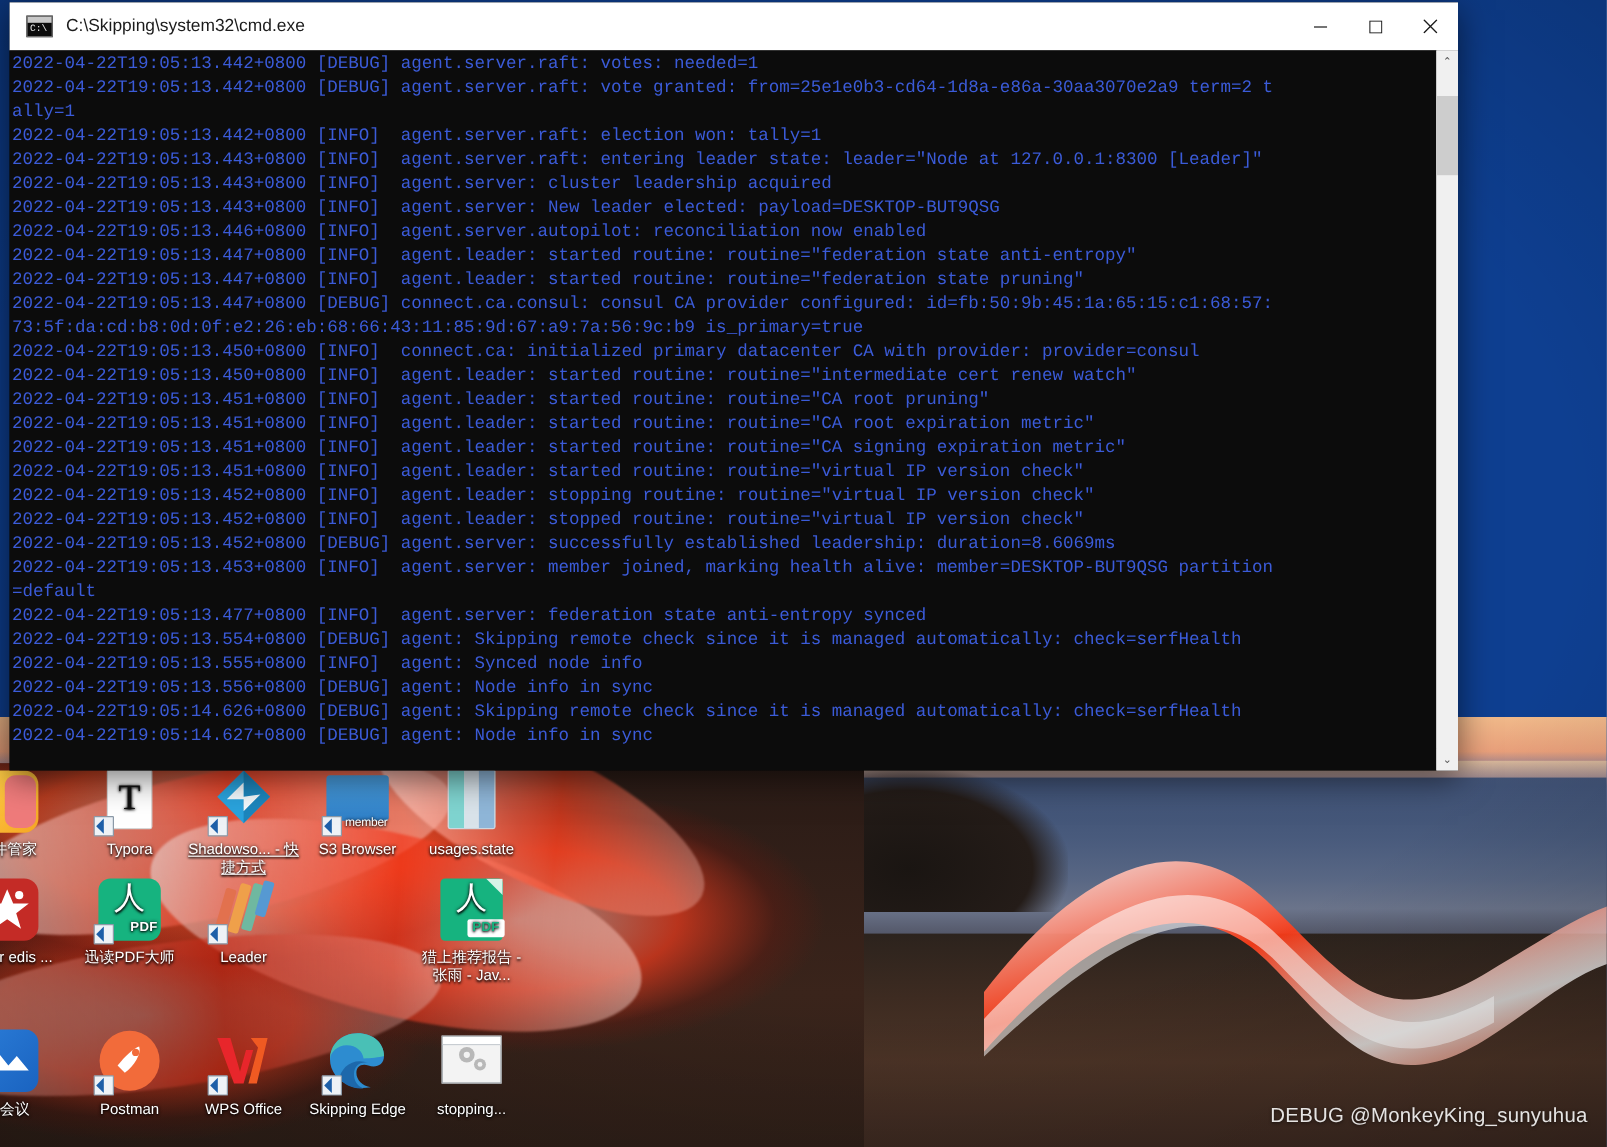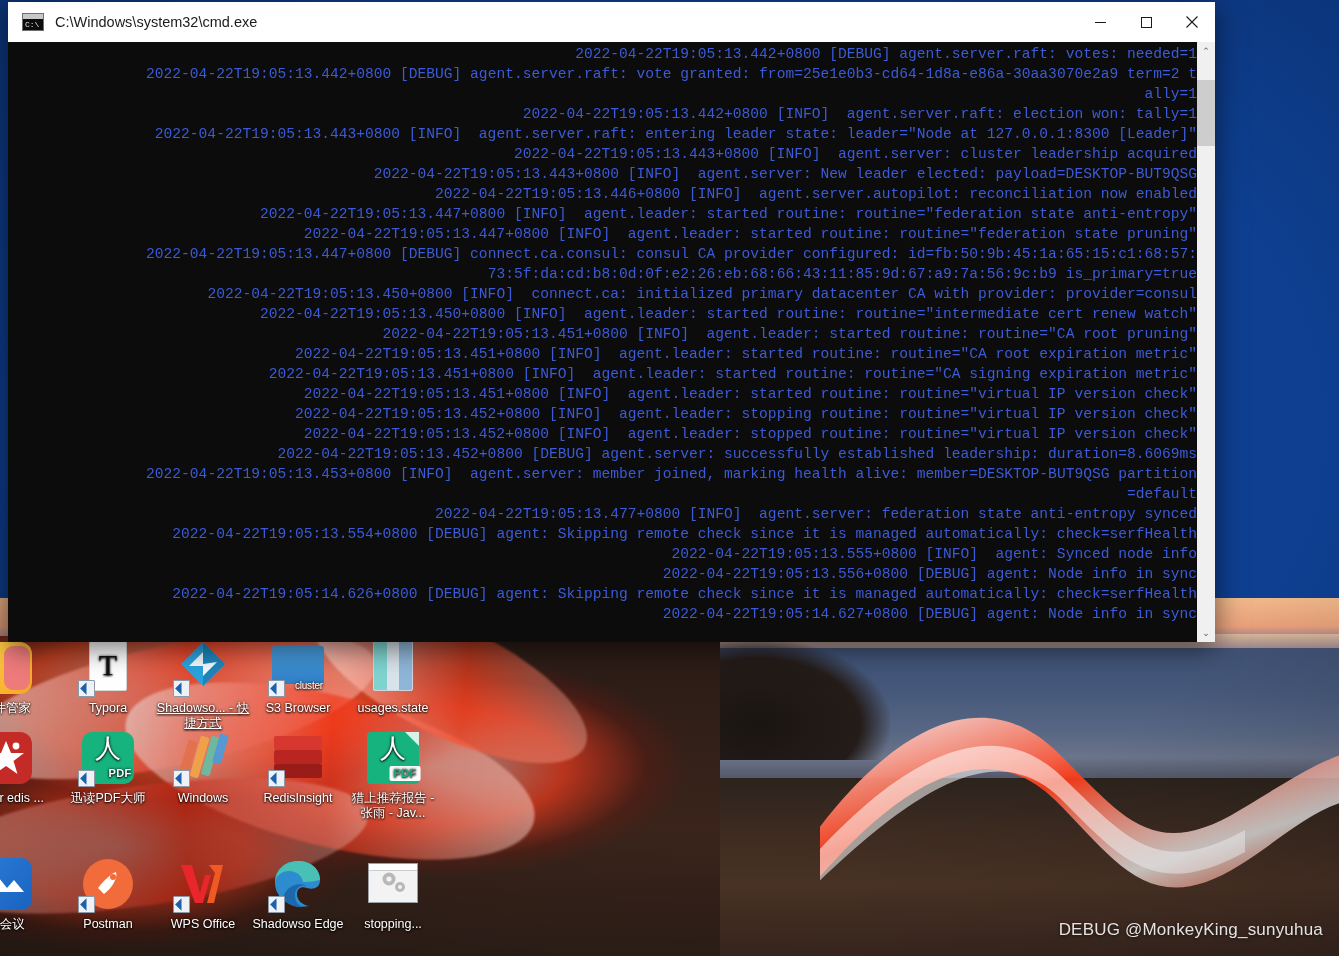--- a/index.html
+++ b/index.html
@@ -245,21 +245,21 @@
     flex: 1 1 auto;
     padding: 2px 0 0 2px;
     overflow: hidden;
     font-family: "Liberation Mono", monospace;
     font-size: 14.6px;
     line-height: 20px;
     color: #3b5bd8;
     white-space: pre;
     letter-spacing: 0px;
   }
-  #console .ln { display: block; height: 20px; text-align: right; }
+  #console .ln { display: block; height: 20px; }
 
   
   #vscroll {
     flex: 0 0 18px;
     background: #f0f0f0;
     display: flex; flex-direction: column;
     position: relative;
   }
   .sb-arrow {
     height: 18px; flex: 0 0 18px;
@@ -348,21 +348,21 @@
       </svg>
       <div class="shortcut-arrow"></div>
     </div>
     <span class="icon-label">Shadowso...
 - 快捷方式</span>
   </div>
 
   <div class="icon-cell" style="left:250px; top:640px;">
     <div class="icon-art">
       <div class="s3-box"></div>
-      <div class="s3-text">cluster</div>
+      <div class="s3-text">member</div>
       <div class="shortcut-arrow"></div>
     </div>
     <span class="icon-label">S3 Browser</span>
   </div>
 
   <div class="icon-cell" style="left:345px; top:640px;">
     <div class="icon-art">
       <div class="json-doc">
         <i style="left:0;top:0;width:13px;height:50px;background:#7fd4d0;"></i>
         <i style="left:13px;top:0;width:12px;height:50px;background:#d9e3ea;"></i>
@@ -397,34 +397,23 @@
   <div class="icon-cell" style="left:155px; top:730px;">
     <div class="icon-art">
       <div class="picpick">
         <div class="pp-bar" style="left:4px;  top:6px;  height:40px; background:#e2714e; transform:rotate(16deg);"></div>
         <div class="pp-bar" style="left:16px; top:2px;  height:42px; background:#efa04a; transform:rotate(16deg);"></div>
         <div class="pp-bar" style="left:27px; top:2px;  height:40px; background:#6fb8a0; transform:rotate(16deg);"></div>
         <div class="pp-bar" style="left:37px; top:0px;  height:30px; background:#5699d2; transform:rotate(16deg);"></div>
       </div>
       <div class="shortcut-arrow"></div>
     </div>
-    <span class="icon-label">Windows</span>
-  </div>
-
-  <div class="icon-cell" style="left:250px; top:730px;">
-    <div class="icon-art">
-      <div class="redis">
-        <div class="rd-layer" style="top:0;  background:#d6382f;"></div>
-        <div class="rd-layer" style="top:14px;background:#b92621;"></div>
-        <div class="rd-layer" style="top:28px;background:#991c18;"></div>
-      </div>
-      <div class="shortcut-arrow"></div>
-    </div>
-    <span class="icon-label">RedisInsight</span>
-  </div>
+    <span class="icon-label">Leader</span>
+  </div>
+
 
   <div class="icon-cell" style="left:345px; top:730px;">
     <div class="icon-art">
       <div class="pdf-green doc"></div>
       <div style="position:absolute;right:2px;top:2px;width:14px;height:14px;background:#d7f3e8;clip-path:polygon(0 0,100% 100%,100% 0);"></div>
       <div class="pdf-glyph">人</div>
       <div class="pdf-tag boxed">PDF</div>
     </div>
     <span class="icon-label">猎上推荐报告
 - 张雨 - Jav...</span>
@@ -465,21 +454,21 @@
 
   <div class="icon-cell" style="left:250px; top:856px;">
     <div class="icon-art">
       <svg class="edge" viewBox="0 0 50 50" xmlns="http://www.w3.org/2000/svg">
         <path d="M25 2 C38 2 47 10 47 21 C47 29 40 31 34 29 C28 27 24 30 24 35 C24 41 29 46 36 47 C30 48 24 48 19 46 C8 42 2 33 2 24 C2 11 12 2 25 2 Z" fill="#2d8cd0"></path>
         <path d="M25 2 C12 2 2 11 2 24 C2 18 8 12 16 12 C24 12 29 17 30 23 C36 23 43 22 47 21 C47 10 38 2 25 2 Z" fill="#49c0b6"></path>
         <path d="M10 40 C14 45 22 49 30 48 C24 46 22 41 22 36 C22 29 28 25 34 27 C28 24 20 25 15 30 C12 33 10 37 10 40 Z" fill="#1d68ab"></path>
       </svg>
       <div class="shortcut-arrow"></div>
     </div>
-    <span class="icon-label">Shadowso
+    <span class="icon-label">Skipping
 Edge</span>
   </div>
 
   <div class="icon-cell" style="left:345px; top:856px;">
     <div class="icon-art">
       <div class="gear-win"></div>
       <svg style="position:absolute;left:14px;top:14px;" width="30" height="26" viewBox="0 0 30 26" xmlns="http://www.w3.org/2000/svg">
         <g fill="#b8b8b8">
           <circle cx="10" cy="9" r="6.5"></circle>
           <circle cx="10" cy="9" r="2.6" fill="#f3f3f3"></circle>
@@ -488,21 +477,21 @@
         </g>
       </svg>
     </div>
     <span class="icon-label">stopping...</span>
   </div>
 
   <div id="cmd-window">
 
     <div id="titlebar">
       <div id="title-icon"></div>
-      <div id="title-text">C:\Windows\system32\cmd.exe</div>
+      <div id="title-text">C:\Skipping\system32\cmd.exe</div>
 
       <div class="win-btn" id="btn-min">
         <svg width="11" height="11" viewBox="0 0 11 11" xmlns="http://www.w3.org/2000/svg">
           <rect x="0" y="5" width="11" height="1" fill="currentColor"></rect>
         </svg>
       </div>
       <div class="win-btn" id="btn-max">
         <svg width="11" height="11" viewBox="0 0 11 11" xmlns="http://www.w3.org/2000/svg">
           <rect x="0.5" y="0.5" width="10" height="10" fill="none" stroke="currentColor" stroke-width="1"></rect>
         </svg>

